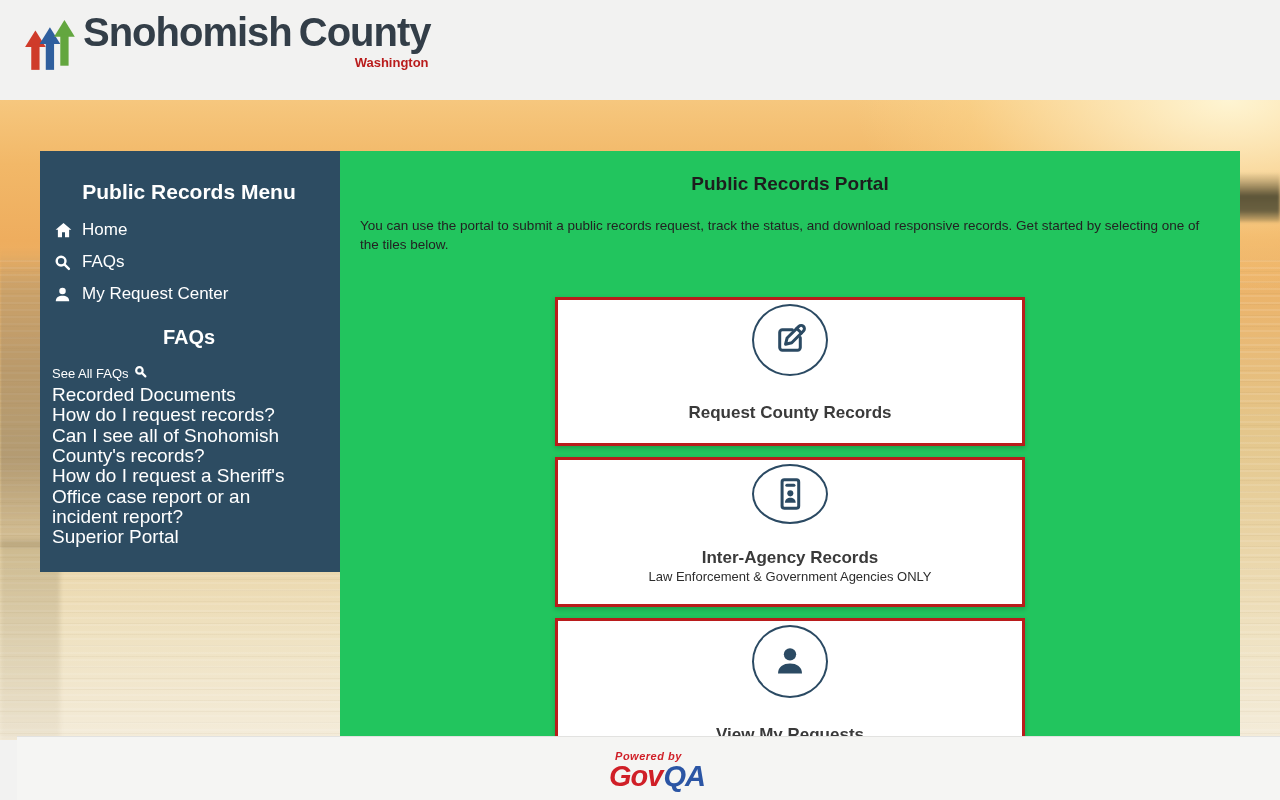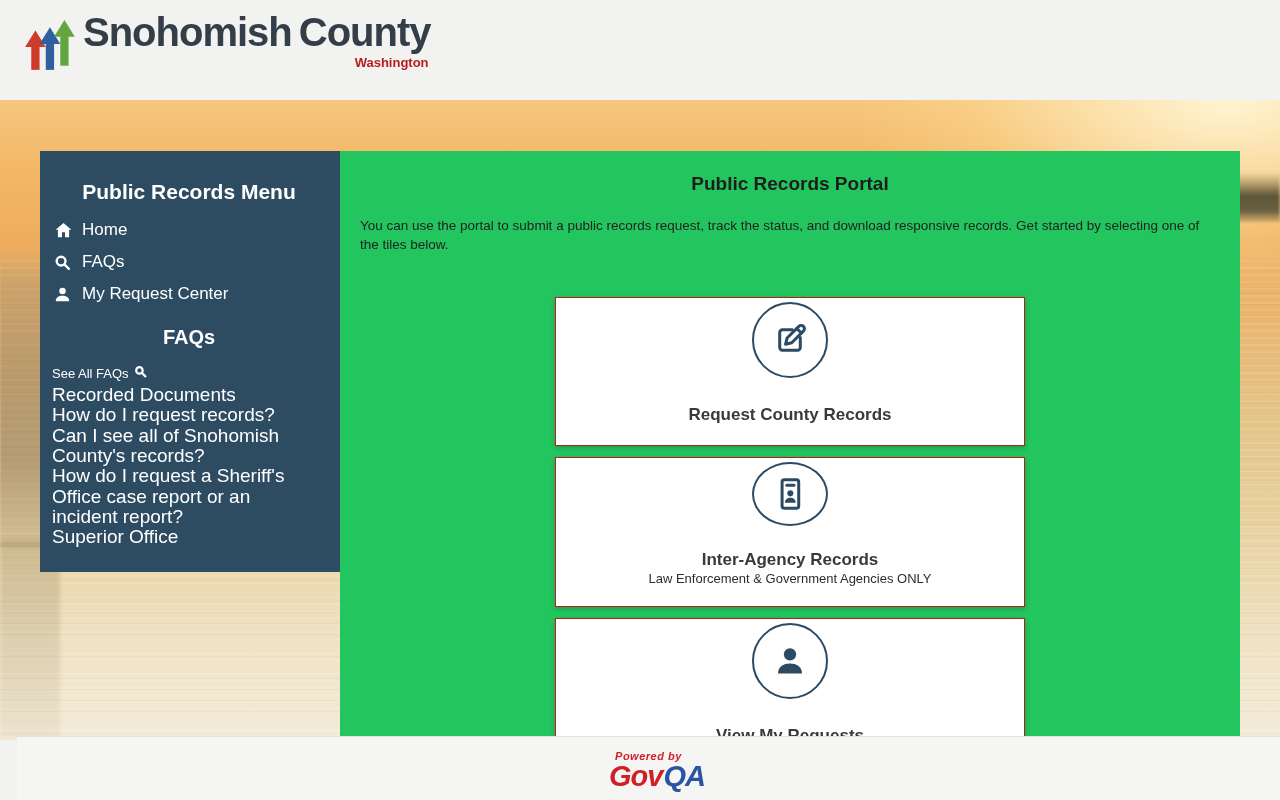--- a/index.html
+++ b/index.html
@@ -48,21 +48,21 @@
   .see-all .si { margin-left:5px; }
   .faq-links { list-style:none; margin-top:4px; }
   .faq-links li { font-size:19px; line-height:1.07; margin-top:0; padding-right:12px; cursor:pointer; }
 
   
   .main { width:900px; background:#22c55e; min-height:649px; padding-top:22px; }
   .main-title { text-align:center; font-size:19px; font-weight:bold; color:#1d1d1d; }
   .main-desc { text-align:left; font-size:13.5px; color:#222; max-width:860px; margin:22px auto 0; line-height:1.4; }
 
   .tiles { margin-top:42px; }
-  .tile { width:470px; margin:0 auto 11px; background:#fff; border:1px solid #b91c1c;
+  .tile { width:470px; margin:0 auto 11px; background:#fff; border:3px solid #b91c1c;
     box-shadow:0 2px 5px rgba(0,0,0,0.2); display:flex; flex-direction:column; align-items:center;
     padding:4px 10px 20px; cursor:pointer; }
   .tile-circle { width:76px; height:76px; border:2px solid #2b4a63; border-radius:50%;
     display:flex; align-items:center; justify-content:center; }
   .tile-label { margin-top:27px; font-size:17px; font-weight:bold; color:#3a3a3a; }
   .tile-sub { margin-top:1px; font-size:13px; color:#2d2d2d; }
   .tile.t1 { height:149px; }
   .tile.t2 { height:150px; }
   .tile.t3 { height:150px; }
   .tile.t1 .tile-label, .tile.t3 .tile-label { margin-top:27px; }
@@ -149,21 +149,21 @@
             <circle cx="10" cy="10" r="6"></circle>
             <line x1="15" y1="15" x2="21" y2="21"></line>
           </svg>
       </span>
     </div>
     <ul class="faq-links">
       <li>Recorded Documents</li>
       <li>How do I request records?</li>
       <li>Can I see all of Snohomish County's records?</li>
       <li>How do I request a Sheriff's Office case report or an incident report?</li>
-      <li>Superior Office</li>
+      <li>Superior Portal</li>
     </ul>
   </div>
 
   <div class="main">
     <div class="main-title">Public Records Portal</div>
     <div class="main-desc">You can use the portal to submit a public records request, track the status, and download responsive records. Get started by selecting one of the tiles below.</div>
 
     <div class="tiles">
 
       <div class="tile t1">

